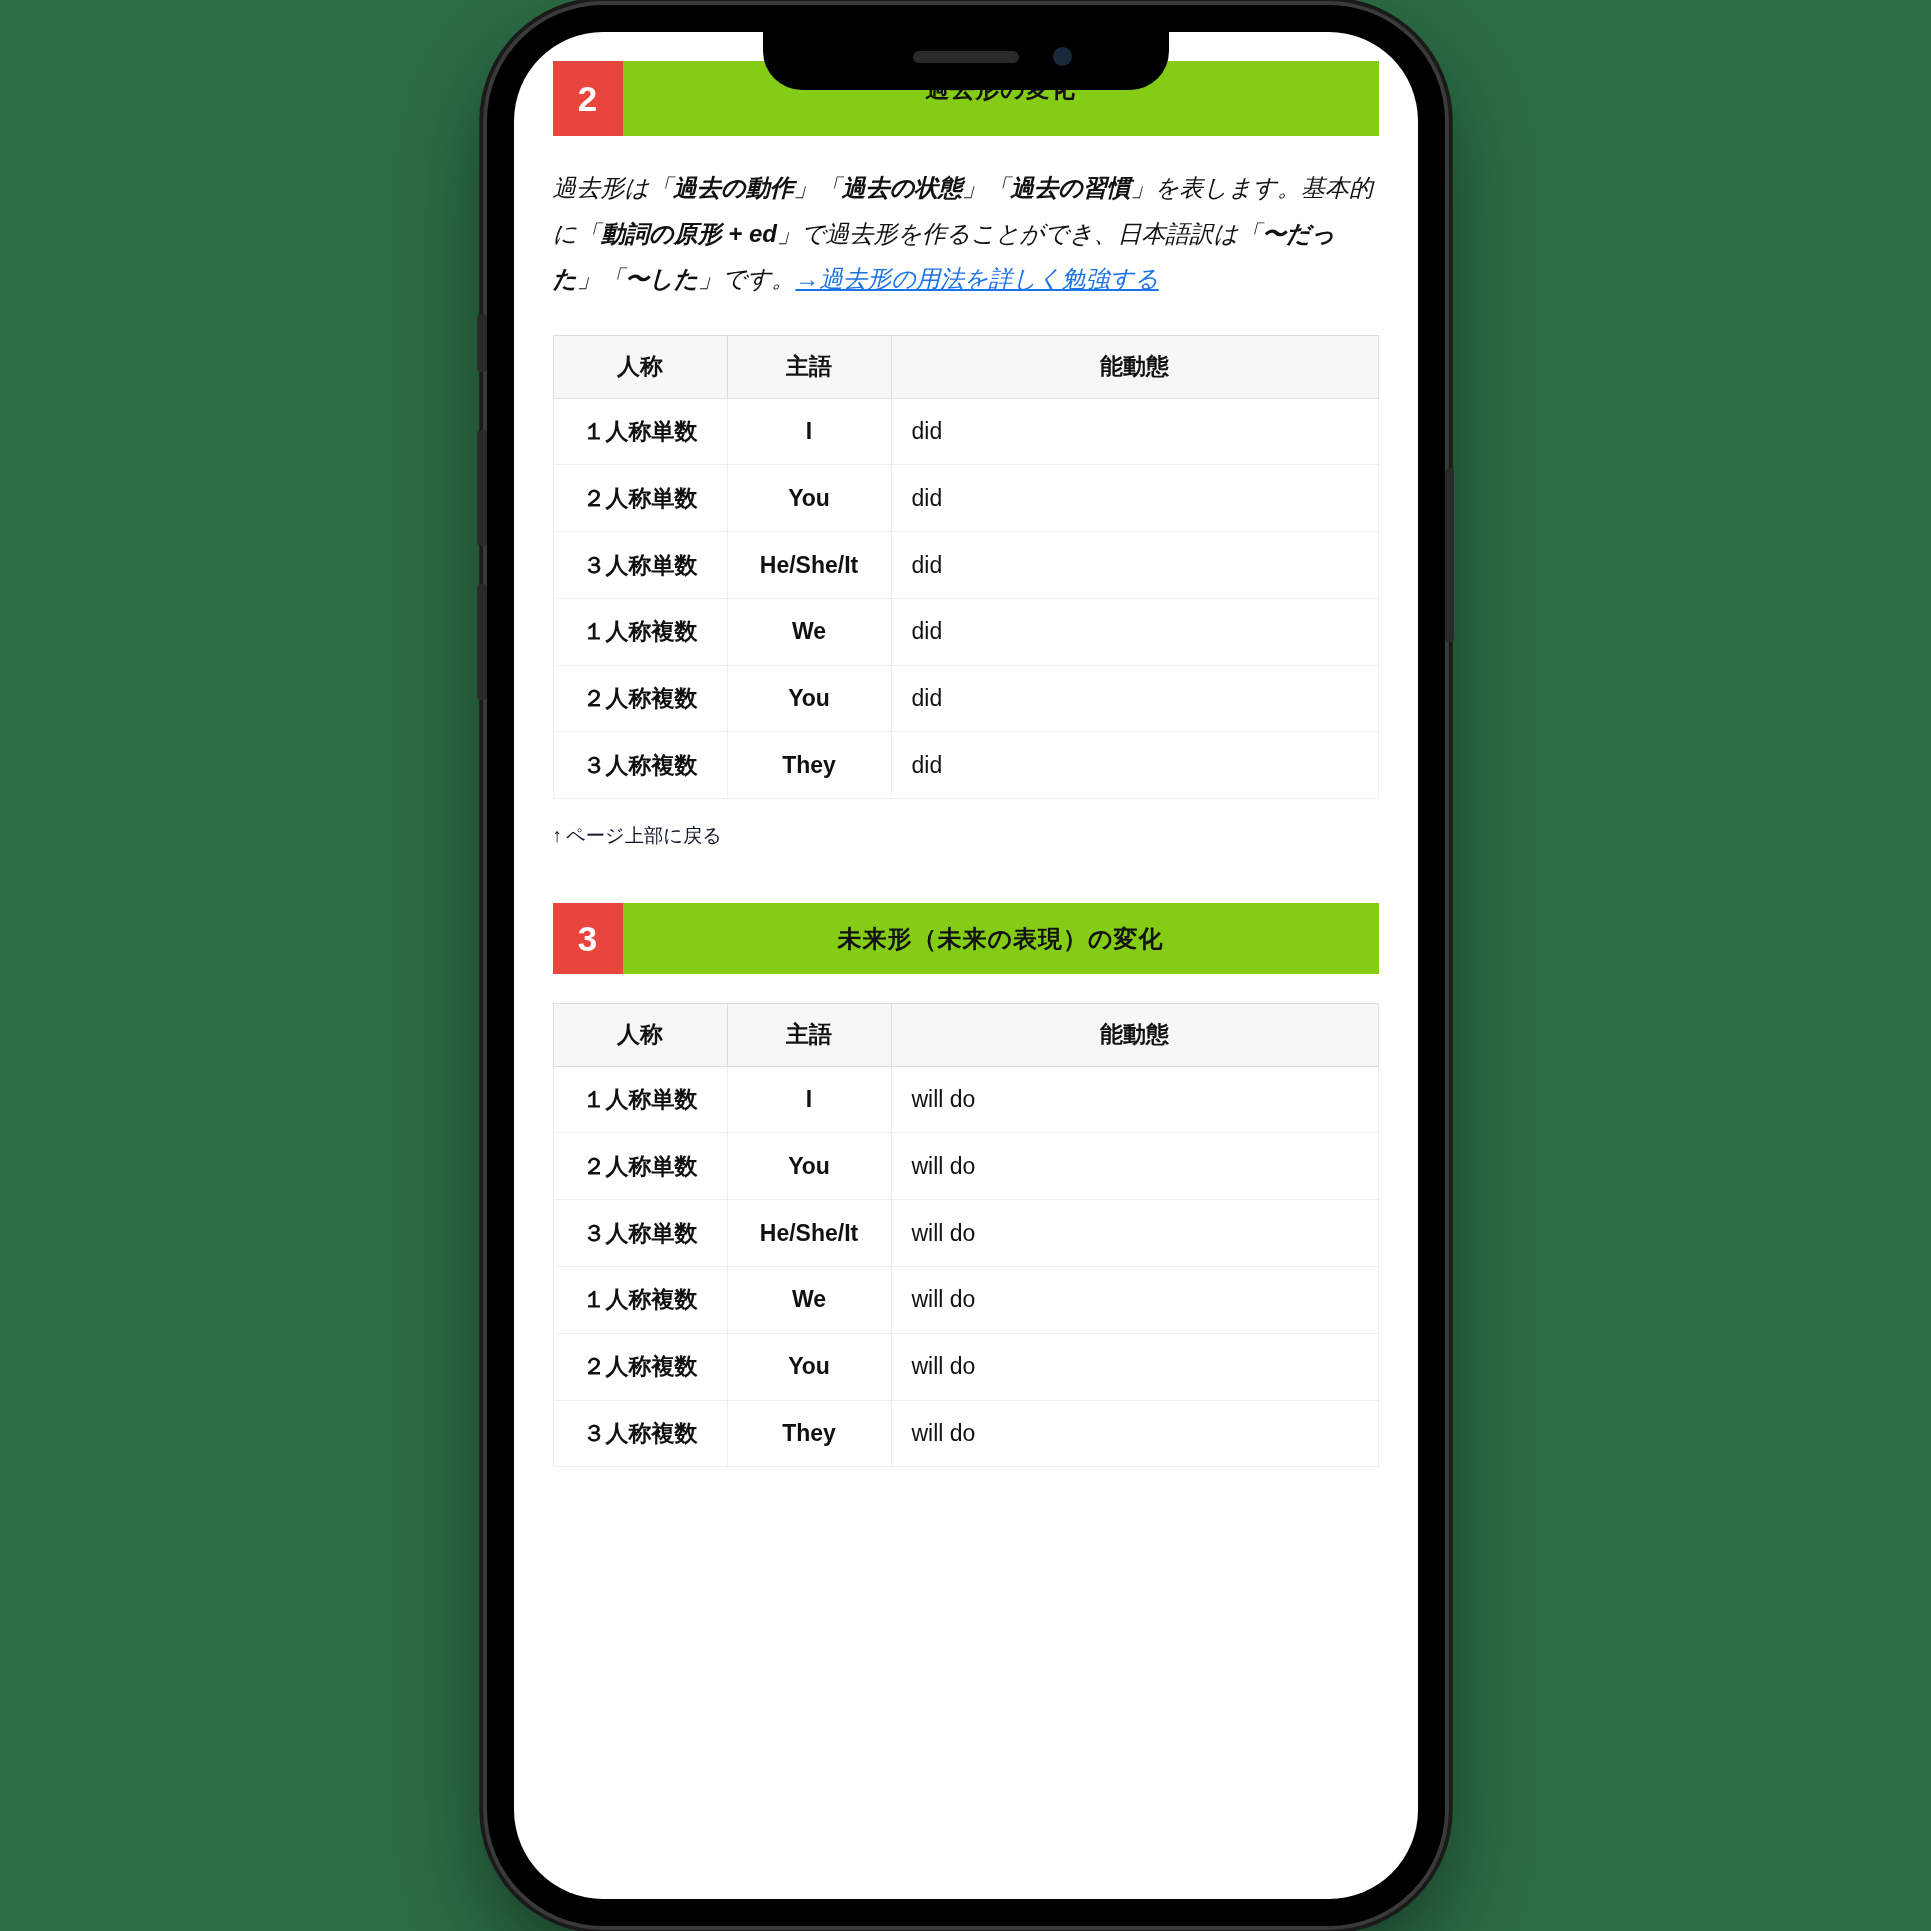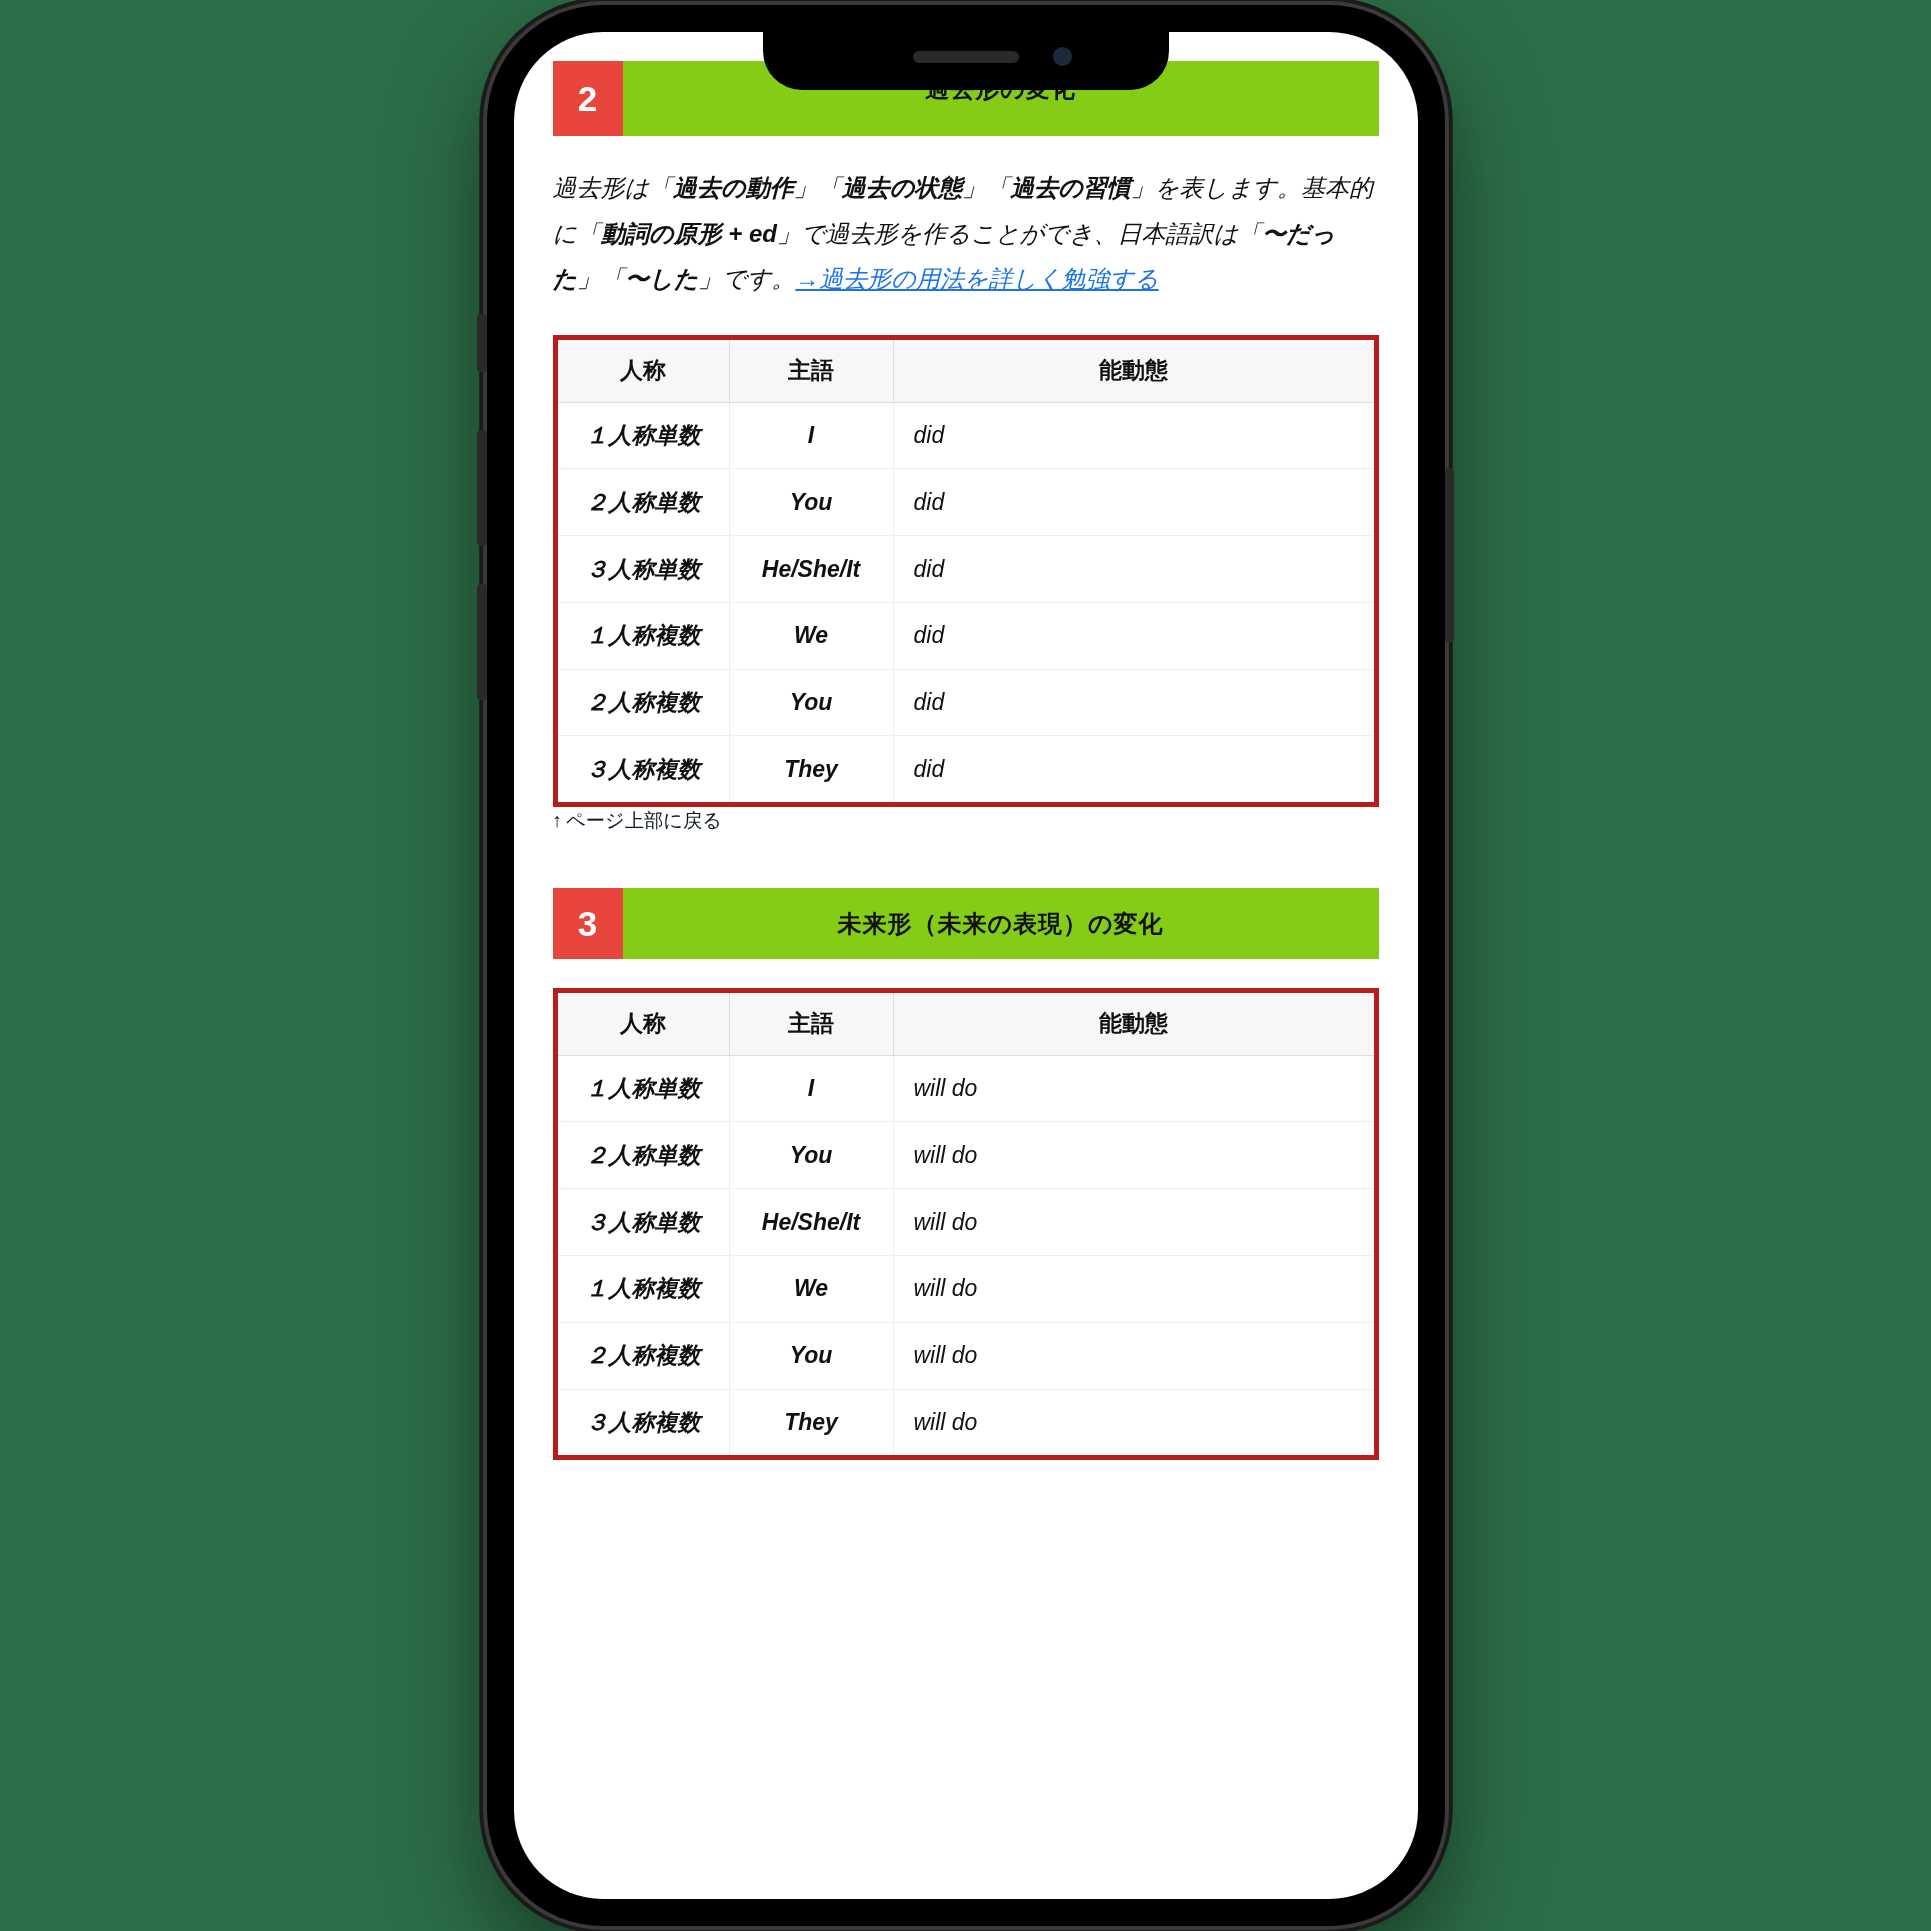--- a/index.html
+++ b/index.html
@@ -114,35 +114,35 @@
     font-style: italic;
   }
   .para b { font-weight: bold; }
   .para a {
     color: #1a73e8;
     text-decoration: underline;
   }
   table {
     width: 100%;
     border-collapse: collapse;
-    border: 5px solid #b91c1c;
+    border: 1px solid #b91c1c;
+    margin-bottom: 23px;
   }
   th {
     background: #f7f7f7;
     font-weight: bold;
     font-size: 23px;
     padding: 15.4px 7.7px;
     border: 1px solid #ddd;
     text-align: center;
   }
   td {
     font-size: 23px;
     padding: 17.4px 7.7px;
     border: 1px solid #eee;
-    font-style: italic;
   }
   .col-person { text-align: center; font-weight: bold; width: 174px; }
   .col-subj { text-align: center; font-weight: bold; width: 164px; }
   .col-verb { text-align: left; padding-left: 20px; }
   .back-top {
     text-align: left;
     color: #0f172a;
     font-size: 19.3px;
     margin-bottom: 54px;
   }

